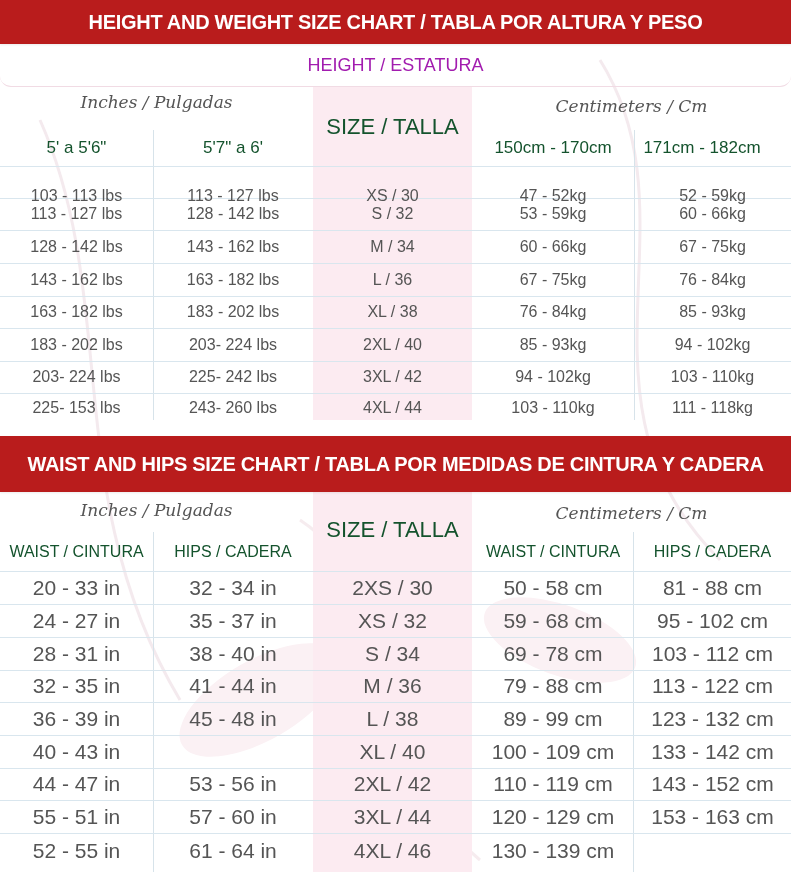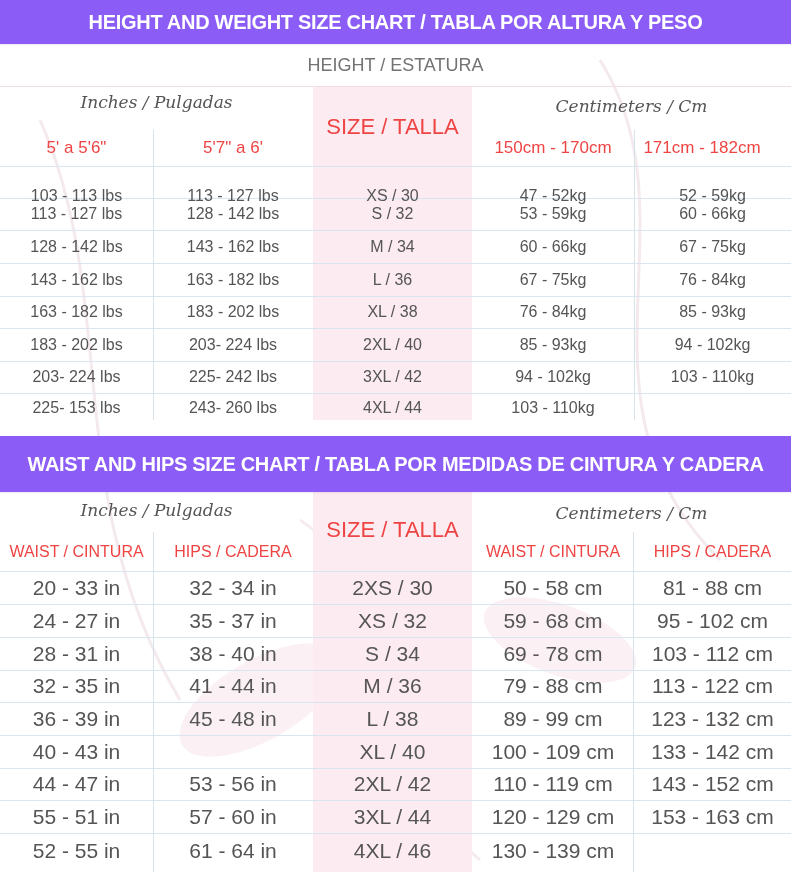--- a/index.html
+++ b/index.html
@@ -9,37 +9,38 @@
     font-family:"Liberation Sans", "DejaVu Sans", sans-serif;
     color:#555;
   }
   .bg-swirl { position:absolute; inset:0; pointer-events:none; }
   .size-band { position:absolute; left:313px; width:159px; background:#fcebf1; }
   .band-top { top:86px; height:334px; }
   .band-bot { top:492px; height:380px; }
 
   .bar {
     position:absolute; left:0; width:791px;
-    background:#8b5cf6; color:#fff; font-weight:bold;
+    background:#b91c1c; color:#fff; font-weight:bold;
     text-align:center; letter-spacing:-0.3px;
     box-shadow:0 1px 2px rgba(0,0,0,0.08);
   }
   .bar1 { top:0; height:44px; line-height:44px; font-size:20px; }
   .bar2 { top:436px; height:56px; line-height:56px; font-size:20px; }
 
   .subhead {
     position:absolute; top:44px; left:0; width:791px; height:42px; line-height:42px;
-    text-align:center; color:#737373; font-size:18px;
+    text-align:center; color:#a21caf; font-size:18px;
     border-bottom:1px solid #f1dbe4;
+    border-radius:11px;
   }
   .script {
     position:absolute; font-family:"DejaVu Serif", serif; font-style:italic;
     color:#555; font-size:17px; text-align:center;
   }
-  .pinkhead { position:absolute; color:#ef4444; text-align:center; }
+  .pinkhead { position:absolute; color:#14532d; text-align:center; }
   .sizehead { font-size:22px; }
   .colhead { font-size:17px; }
 
   .vline { position:absolute; width:1px; background:#d7e3ea; }
   .hline { position:absolute; left:0; width:791px; height:1px; background:#d9e6ee; }
 
   .row { position:absolute; left:0; width:791px; }
   .cell { position:absolute; top:0; height:100%; display:flex; align-items:center; justify-content:center; font-size:16px; color:#555; }
   .c1 { left:0; width:153px; }
   .c2 { left:153px; width:160px; }
@@ -133,20 +134,21 @@
   <div class="cell c2">225- 242 lbs</div>
   <div class="cell c3">3XL / 42</div>
   <div class="cell c4">94 - 102kg</div>
   <div class="cell c5">103 - 110kg</div>
 </div>
 <div class="row" style="top:393px;height:30px;">
   <div class="cell c1">225- 153 lbs</div>
   <div class="cell c2">243- 260 lbs</div>
   <div class="cell c3">4XL / 44</div>
   <div class="cell c4">103 - 110kg</div>
+  <div class="cell c5">111 - 118kg</div>
 </div>
 
 <div class="bar bar2">WAIST AND HIPS SIZE CHART / TABLA POR MEDIDAS DE CINTURA Y CADERA</div>
 
 <div class="script" style="left:0;top:500px;width:313px;">Inches / Pulgadas</div>
 <div class="script" style="left:472px;top:503px;width:319px;">Centimeters / Cm</div>
 <div class="pinkhead sizehead" style="left:313px;top:517px;width:159px;">SIZE / TALLA</div>
 
 <div class="pinkhead colhead" style="left:0;top:543px;width:153px;font-size:16px;">WAIST / CINTURA</div>
 <div class="pinkhead colhead" style="left:153px;top:543px;width:160px;font-size:16px;">HIPS / CADERA</div>

